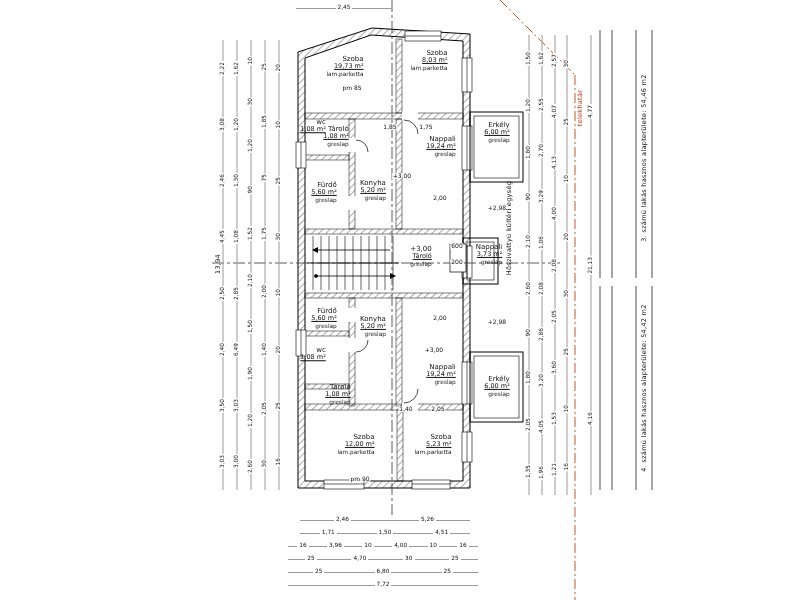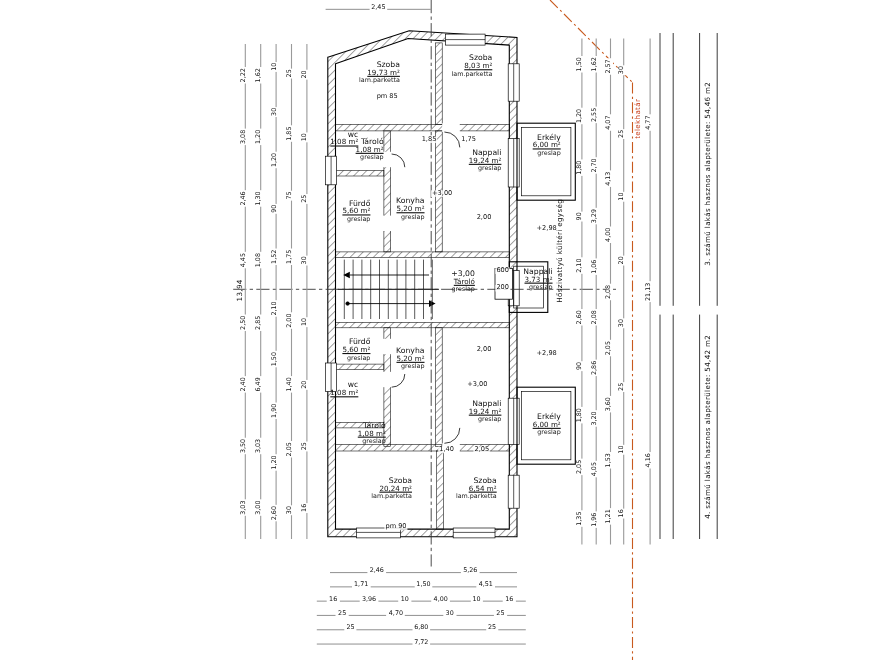--- a/index.html
+++ b/index.html
@@ -220,26 +220,26 @@
         <div class="ra">19,24 m²</div>
         <div class="rf">greslap</div>
       </div>
       <div class="room" style="left: 497px; top: 386px;">
         <div class="rn">Erkély</div>
         <div class="ra">6,00 m²</div>
         <div class="rf">greslap</div>
       </div>
       <div class="room" style="left: 356px; top: 444px;">
         <div class="rn">Szoba</div>
-        <div class="ra">20,24 m²</div>
+        <div class="ra">12,00 m²</div>
         <div class="rf">lam.parketta</div>
       </div>
       <div class="room" style="left: 433px; top: 444px;">
         <div class="rn">Szoba</div>
-        <div class="ra">6,54 m²</div>
+        <div class="ra">5,23 m²</div>
         <div class="rf">lam.parketta</div>
       </div>
     </div>
   <div id="layer-annos" class="layer">
       <div class="anno" style="left: 402px; top: 176px;">+3,00</div>
       <div class="anno" style="left: 434px; top: 350px;">+3,00</div>
       <div class="anno" style="left: 497px; top: 208px;">+2,98</div>
       <div class="anno" style="left: 497px; top: 322px;">+2,98</div>
       <div class="anno" style="left: 390px; top: 127px;">1,85</div>
       <div class="anno" style="left: 426px; top: 127px;">1,75</div>

